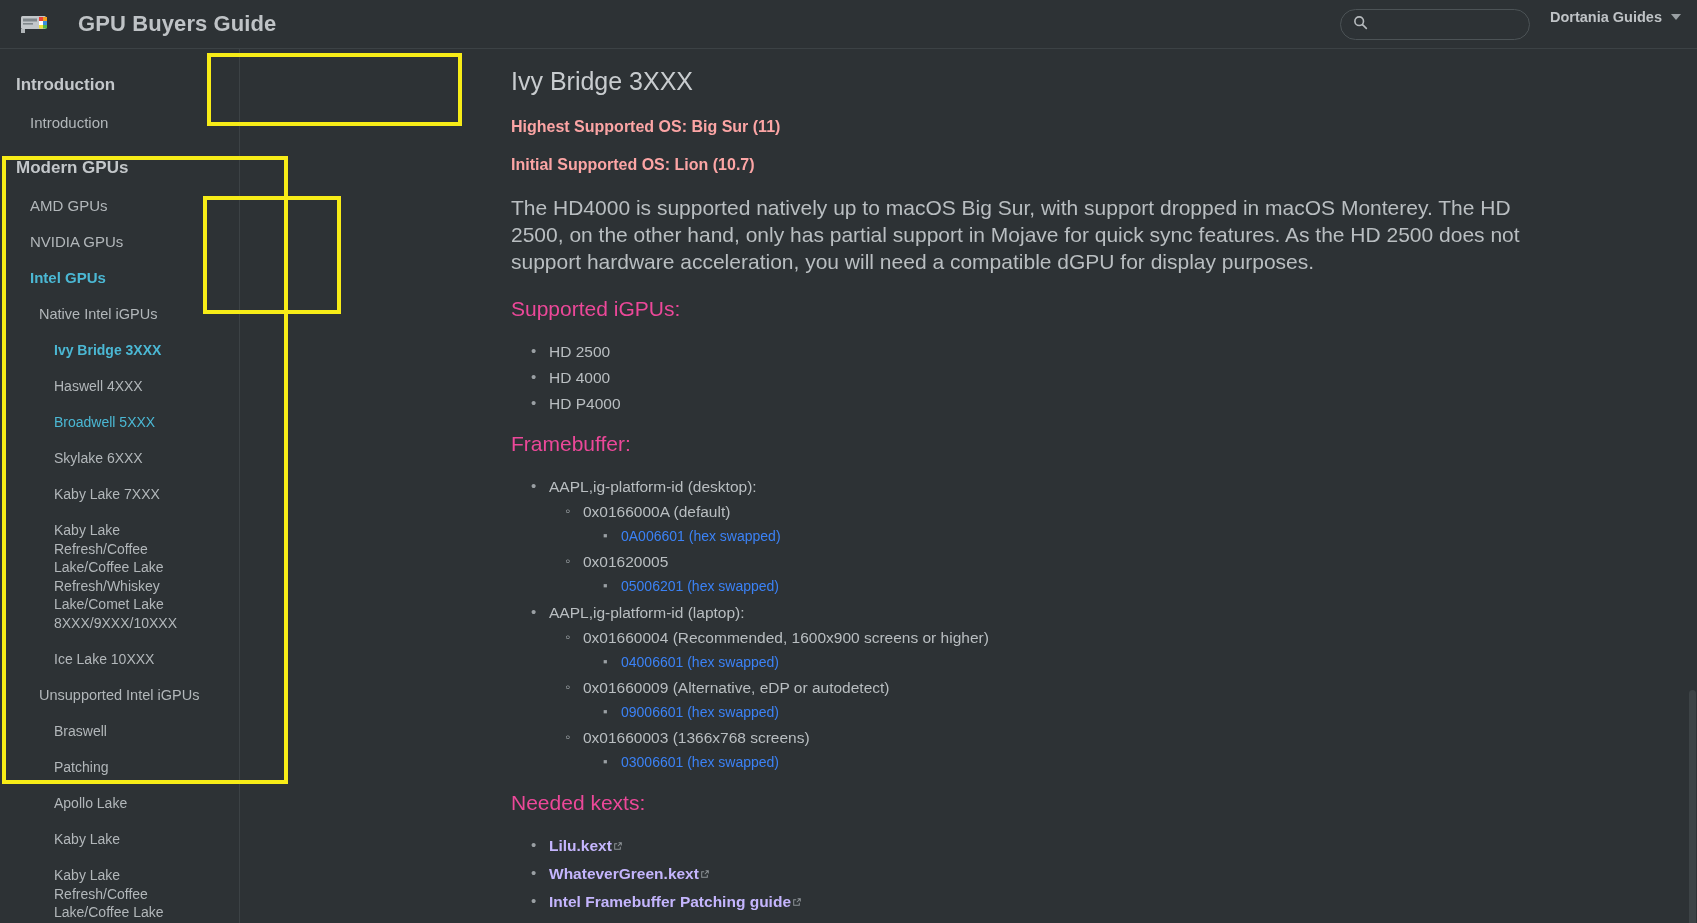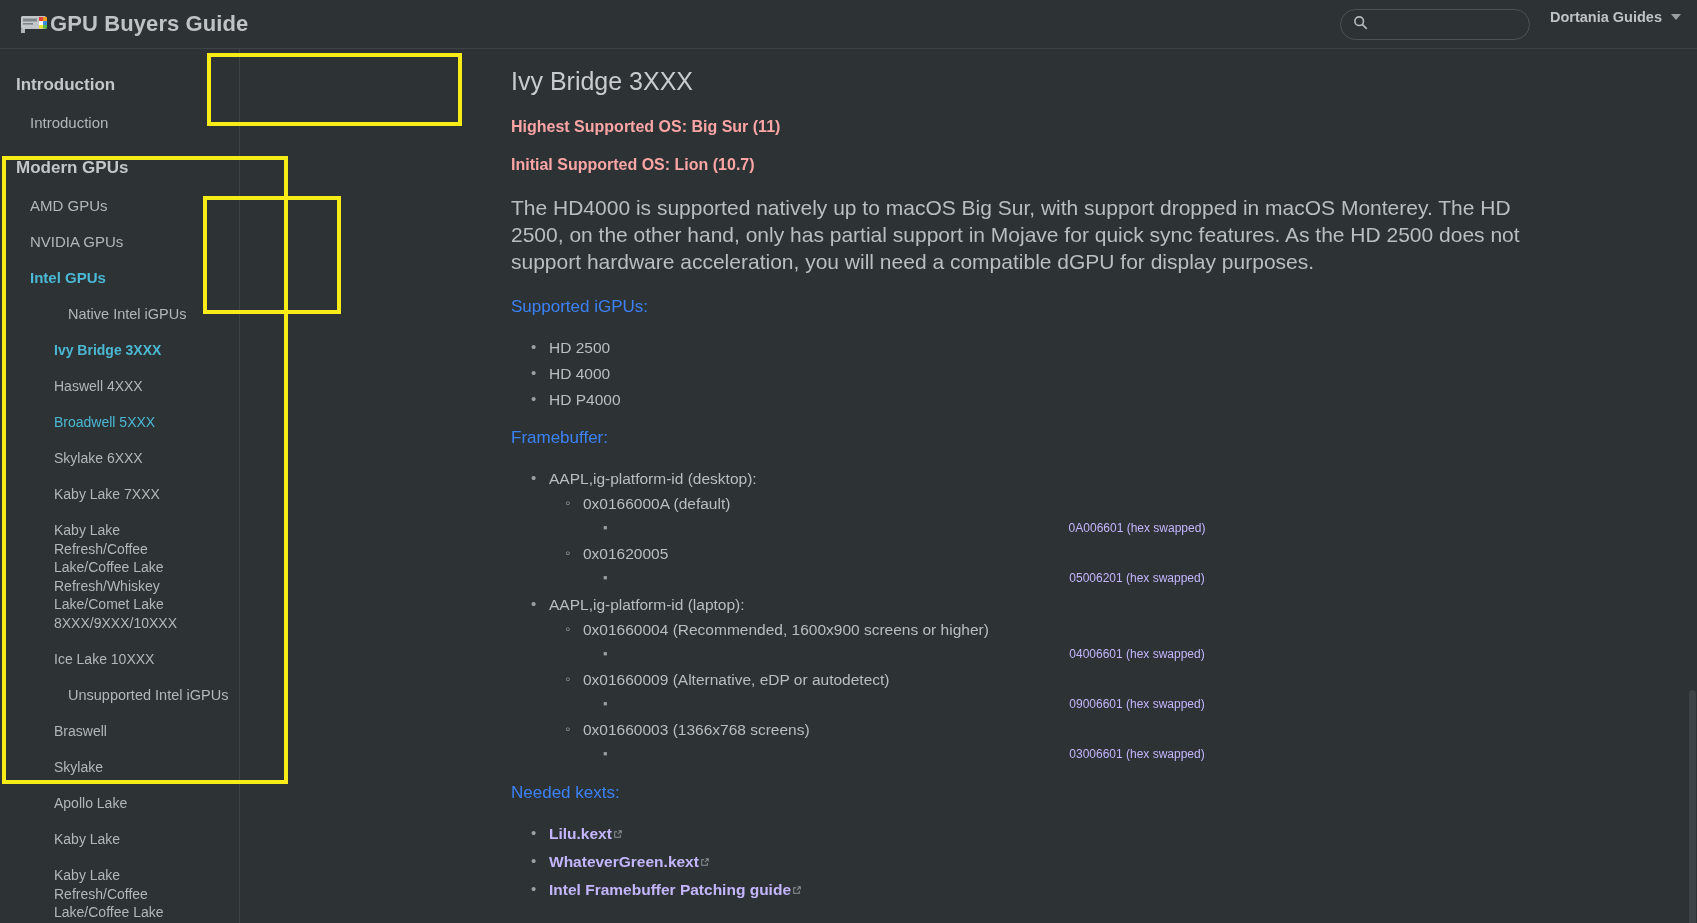--- a/index.html
+++ b/index.html
@@ -13,21 +13,21 @@
 
   
   #header {
     position: absolute; top: 0; left: 0;
     width: 1697px; height: 49px;
     background: #2d3235;
     border-bottom: 1px solid #3c4245;
     display: flex; align-items: center;
   }
   #brand {
-    display: flex; align-items: center; gap: 0;
+    display: flex; align-items: center; gap: 28px;
     margin-left: 20px;
   }
   .gpu-logo { width: 30px; height: 22px; position: relative; }
   #brand-title {
     color: #bfc3c6; font-size: 22px; font-weight: bold;
     letter-spacing: .1px;
   }
   #header-right {
     margin-left: auto; display: flex; align-items: flex-start; gap: 20px;
     margin-right: 16px;
@@ -66,21 +66,21 @@
   }
   .nav-heading {
     color: #c3c7ca; font-size: 17px; font-weight: bold;
     padding: 0 0 0 16px; margin-bottom: 19px;
   }
   .nav-item {
     color: #b2b7ba; font-size: 15px; line-height: 18px;
     margin-bottom: 18px; cursor: pointer;
   }
   .lvl1 { padding-left: 30px; }
-  .lvl2 { padding-left: 39px; font-size: 14.5px; margin-left: 29px; }
+  .lvl2 { padding-left: 39px; font-size: 14.5px; }
   .lvl3 { padding-left: 54px; font-size: 14px; }
   .lvl3.wrap { padding-right: 22px; line-height: 18.5px; }
   .active { color: #4bb8d4; font-weight: bold; }
   .visited { color: #4bb8d4; }
   .group-gap { height: 8px; }
 
   
   #sidebar-highlight {
     position: absolute; left: 2px; top: 156px;
     width: 286px; height: 628px;
@@ -108,21 +108,21 @@
   #os-box {
     position: absolute; left: 207px; top: 53px;
     width: 255px; height: 73px;
     border: 4px solid #f7ec17; pointer-events: none; z-index: 4;
   }
   .body-para {
     color: #b9bec1; font-size: 21px; line-height: 27px;
     margin: 0 0 22px 0; max-width: 1030px;
   }
   .sec-label {
-    color: #3b82f6; font-size: 17px; margin: 0 0 18px 0;
+    color: #ec4899; font-size: 21px; margin: 0 0 18px 0;
   }
   ul.lvl-a { list-style: none; margin: 0 0 16px 0; padding: 0 0 0 20px; }
   ul.lvl-a > li {
     color: #b9bec1; font-size: 15.5px; line-height: 25px;
     margin-bottom: 1px; position: relative; padding-left: 18px;
   }
   ul.lvl-a > li::before {
     content: "•"; position: absolute; left: 0; top: -1px;
     color: #9aa0a4; font-size: 15px;
   }
@@ -130,22 +130,22 @@
   ul.lvl-b > li {
     color: #b9bec1; font-size: 15.5px; line-height: 25px;
     position: relative; padding-left: 18px;
   }
   ul.lvl-b > li::before {
     content: "◦"; position: absolute; left: 0; top: -1px;
     color: #9aa0a4; font-size: 15px;
   }
   ul.lvl-c { list-style: none; margin: 0; padding: 0 0 0 20px; }
   ul.lvl-c > li {
-    color: #c4b5fd; font-size: 12px; line-height: 25px;
-    position: relative; padding-left: 18px; text-align: center;
+    color: #3b82f6; font-size: 14px; line-height: 25px;
+    position: relative; padding-left: 18px;
   }
   ul.lvl-c > li::before {
     content: "▪"; position: absolute; left: 0; top: -1px;
     color: #9aa0a4; font-size: 13px;
   }
   .link { color: #c4b5fd; font-weight: bold; text-decoration: none; cursor: pointer; }
   .ext-icon { font-size: 11px; margin-left: 1px; color: #8c9296; }
 
   
   #igpu-wrap { position: relative; }
@@ -217,21 +217,21 @@
       <div class="nav-item lvl2">Native Intel iGPUs</div>
       <div class="nav-item lvl3 active">Ivy Bridge 3XXX</div>
       <div class="nav-item lvl3">Haswell 4XXX</div>
       <div class="nav-item lvl3 visited">Broadwell 5XXX</div>
       <div class="nav-item lvl3">Skylake 6XXX</div>
       <div class="nav-item lvl3">Kaby Lake 7XXX</div>
       <div class="nav-item lvl3 wrap">Kaby Lake Refresh/Coffee Lake/Coffee Lake Refresh/Whiskey Lake/Comet Lake 8XXX/9XXX/10XXX</div>
       <div class="nav-item lvl3">Ice Lake 10XXX</div>
       <div class="nav-item lvl2">Unsupported Intel iGPUs</div>
       <div class="nav-item lvl3">Braswell</div>
-      <div class="nav-item lvl3">Skylake</div>
+      <div class="nav-item lvl3">Patching</div>
       <div class="nav-item lvl3">Apollo Lake</div>
       <div class="nav-item lvl3">Kaby Lake</div>
       <div class="nav-item lvl3 wrap">Kaby Lake Refresh/Coffee Lake/Coffee Lake Refresh/Whiskey Lake/Comet Lake 8XXX/9XXX/10XXX</div>
       <div class="nav-item lvl3">Gemini Lake</div>
     </div>
 </div>
 <div id="sidebar-highlight"></div>
 
 <div id="main">
   <div id="content">

